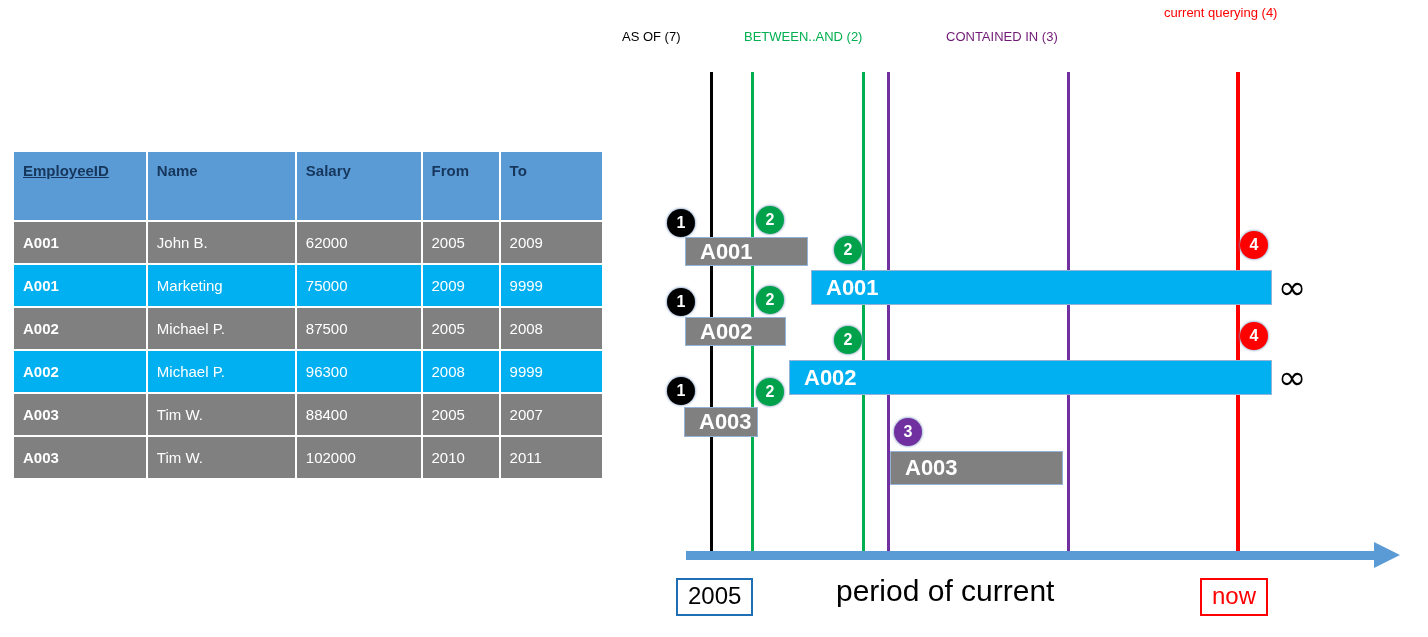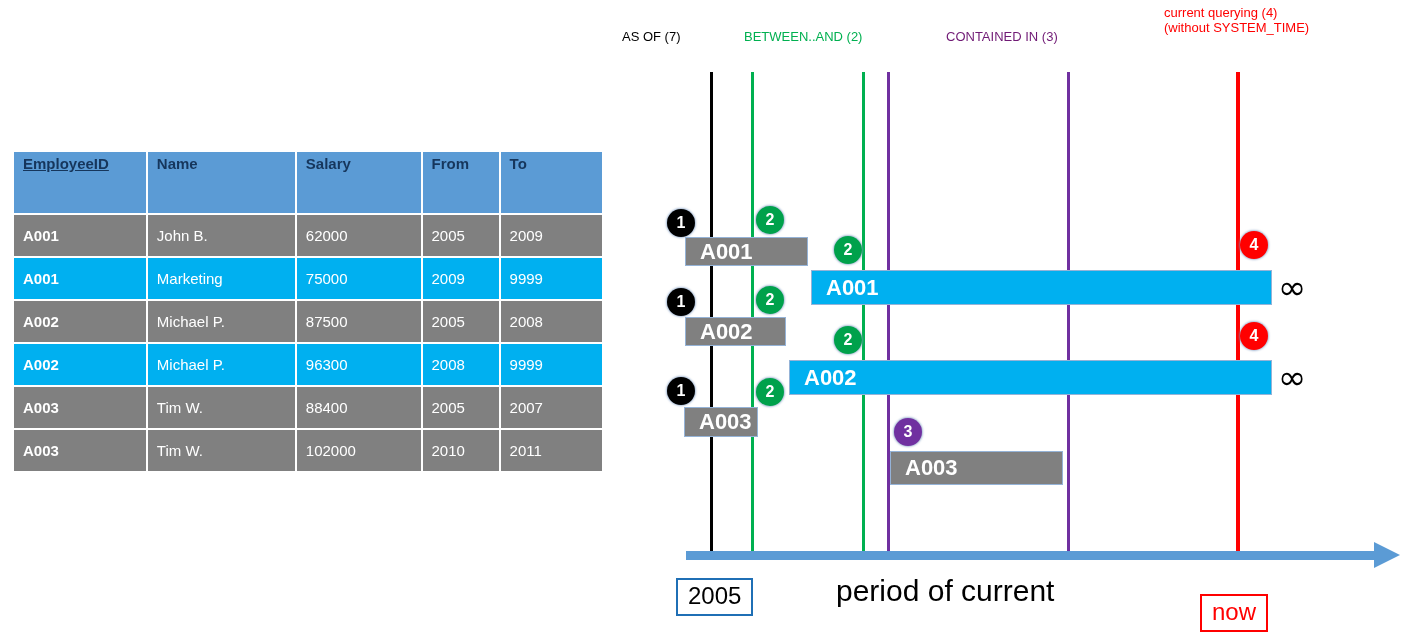--- a/index.html
+++ b/index.html
@@ -33,21 +33,21 @@
     vertical-align: middle;
     overflow: hidden;
     white-space: nowrap;
   }
   #employee-table thead th {
     background: #5B9BD5;
     color: #16365C;
     font-weight: bold;
     height: 52px;
     vertical-align: top;
-    padding-top: 3px;
+    padding-top: 10px;
   }
   #employee-table thead th .hdr-underline {
     text-decoration: underline;
   }
   #employee-table tbody tr.row-gray td {
     background: #808080;
     color: #ffffff;
     height: 29px;
   }
   #employee-table tbody tr.row-cyan td {
@@ -165,21 +165,20 @@
     left: 676px;
     top: 578px;
     border: 2px solid #1F6FB5;
     color: #000000;
   }
   #label-now {
     left: 1200px;
     top: 578px;
     border: 2px solid #FF0000;
     color: #FF0000;
-    margin-top: 16px;
   }
   #label-period {
     position: absolute;
     left: 836px;
     top: 574px;
     font-size: 30px;
     color: #000000;
     white-space: nowrap;
   }
 </style>
@@ -249,21 +248,20 @@
   </tbody>
 </table>
 
 <div id="diagram">
 
   <div class="legend" id="legend-asof">AS OF (7)</div>
   <div class="legend" id="legend-between">BETWEEN..AND (2)</div>
   <div class="legend" id="legend-contained">CONTAINED IN (3)</div>
   <div class="legend" id="legend-current">
     <div>current querying (4)</div>
-    <div>(without SYSTEM_TIME)</div>
   </div>
 
   <div class="vline black" style="left:710px; top:72px; height:484px;"></div>
   <div class="vline green" style="left:751px; top:72px; height:484px;"></div>
   <div class="vline green" style="left:862px; top:72px; height:484px;"></div>
   <div class="vline purple" style="left:887px; top:72px; height:484px;"></div>
   <div class="vline purple" style="left:1067px; top:72px; height:484px;"></div>
   <div class="vline red" style="left:1236px; top:72px; height:484px;"></div>
 
   <div class="badge b1" style="left:667px; top:209px;">1</div>

